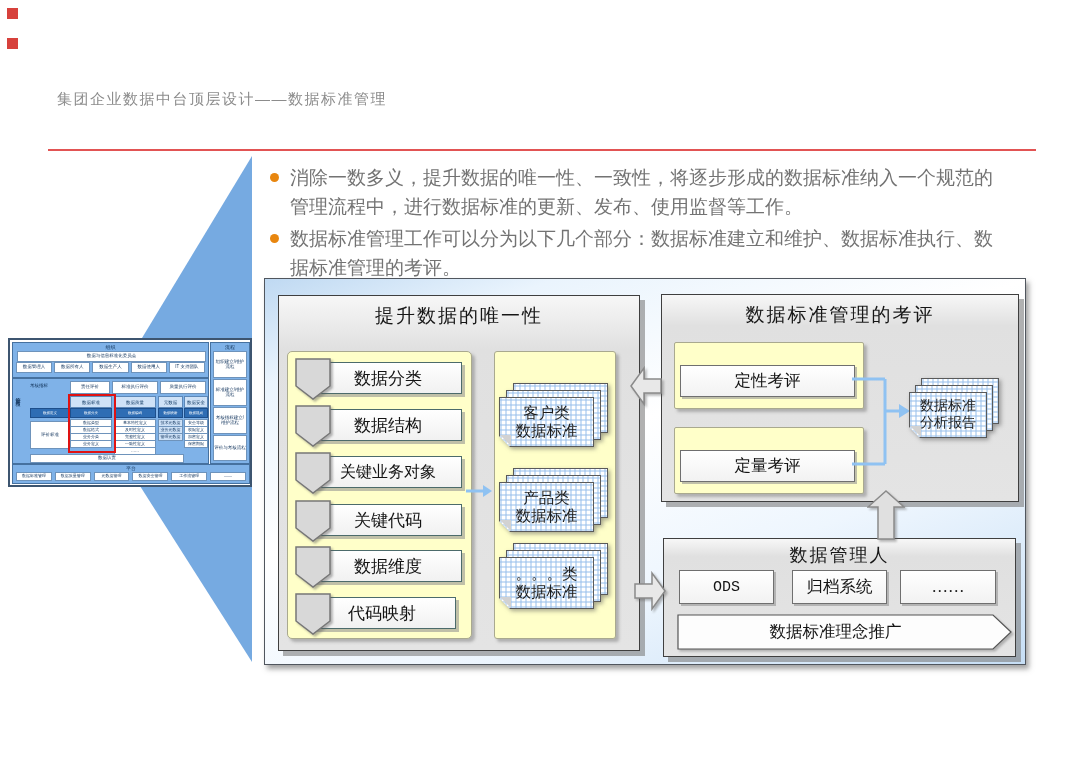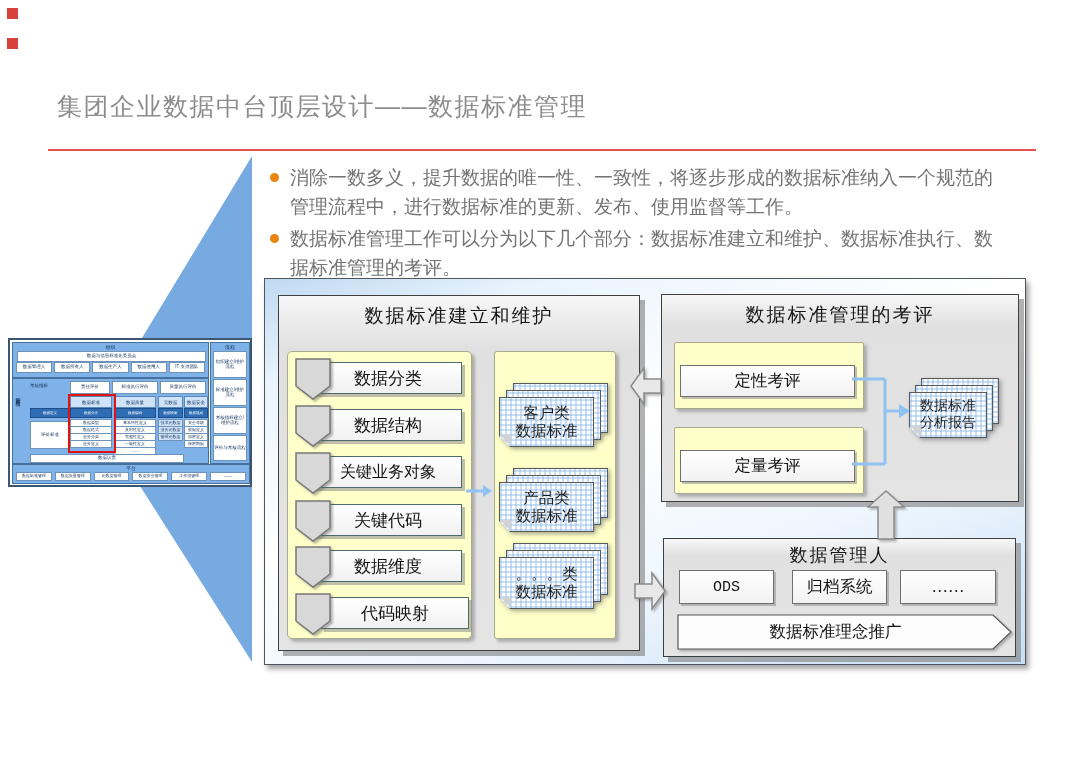--- a/index.html
+++ b/index.html
@@ -2,21 +2,21 @@
 <html><head>
 <meta charset="utf-8">
 <style>
   html,body{margin:0;padding:0;background:#fff;}
   .stage{position:relative;width:1080px;height:763px;background:#ffffff;overflow:hidden;
          font-family:"Liberation Sans","DejaVu Sans",sans-serif;}
   .abs{position:absolute;}
 
   
   .logo-sq{position:absolute;left:7px;width:11px;height:11px;}
-  .slide-title{position:absolute;left:57px;top:90px;font-size:25px;letter-spacing:1.5px;color:#8c8c8c;
+  .slide-title{position:absolute;left:57px;top:90px;font-size:15px;letter-spacing:1.5px;color:#8c8c8c;
                font-family:"Liberation Sans","DejaVu Sans",sans-serif;}
   .rule{position:absolute;left:48px;top:149px;width:988px;height:2px;}
 
   
   .bullets{position:absolute;left:268px;top:163px;width:733px;margin:0;padding:0;list-style:none;
            font-family:"Liberation Serif","DejaVu Serif",serif;font-size:19px;line-height:1.55;color:#737373;}
   .bullets li{position:relative;padding-left:22px;margin:0 0 2px 0;}
   .bullets .dot{position:absolute;left:2px;top:10px;width:9px;height:9px;border-radius:50%;}
 
   
@@ -169,30 +169,30 @@
         <div class="mb" style="flex:1;font-size:4px;">数据安全管理</div>
         <div class="mb" style="flex:1;font-size:4px;">工作流管理</div>
         <div class="mb" style="flex:1;font-size:4px;">——</div>
       </div>
     </div>
   </div>
 
   <div class="canvas">
 
     <div class="panel" style="left:13px;top:16px;width:360px;height:354px;">
-      <div class="phead">数据标准建立和维护</div>
+      <div class="phead">提升数据的唯一性</div>
 
       <div class="ypanel" style="left:8px;top:55px;width:183px;height:286px;"></div>
 
       <div class="itembox" style="left:35px;top:66px;">数据分类</div>
       <div class="itembox" style="left:35px;top:113px;">数据结构</div>
       <div class="itembox" style="left:35px;top:160px;font-size:16px;">关键业务对象</div>
       <div class="itembox" style="left:35px;top:208px;">关键代码</div>
       <div class="itembox" style="left:35px;top:254px;">数据维度</div>
-      <div class="itembox" style="left:42px;top:301px;">代码映射</div>
+      <div class="itembox" style="left:29px;top:301px;">代码映射</div>
 
       <svg class="icon-shield" style="left:16px;top:62px;" viewBox="0 0 36 42">
           <path d="M1 1 H35 V28 L18 41 L1 28 Z" fill="#d8d8d8" stroke="#777" stroke-width="1.5"></path>
         </svg>
       <svg class="icon-shield" style="left:16px;top:109px;" viewBox="0 0 36 42">
           <path d="M1 1 H35 V28 L18 41 L1 28 Z" fill="#d8d8d8" stroke="#777" stroke-width="1.5"></path>
         </svg>
       <svg class="icon-shield" style="left:16px;top:156px;" viewBox="0 0 36 42">
           <path d="M1 1 H35 V28 L18 41 L1 28 Z" fill="#d8d8d8" stroke="#777" stroke-width="1.5"></path>
         </svg>

